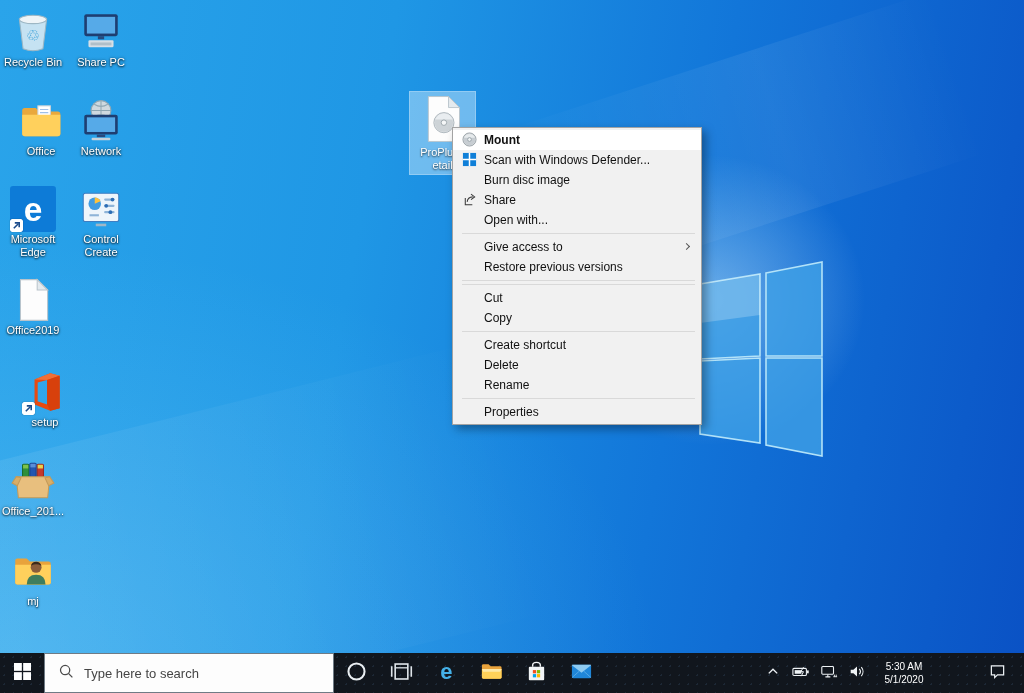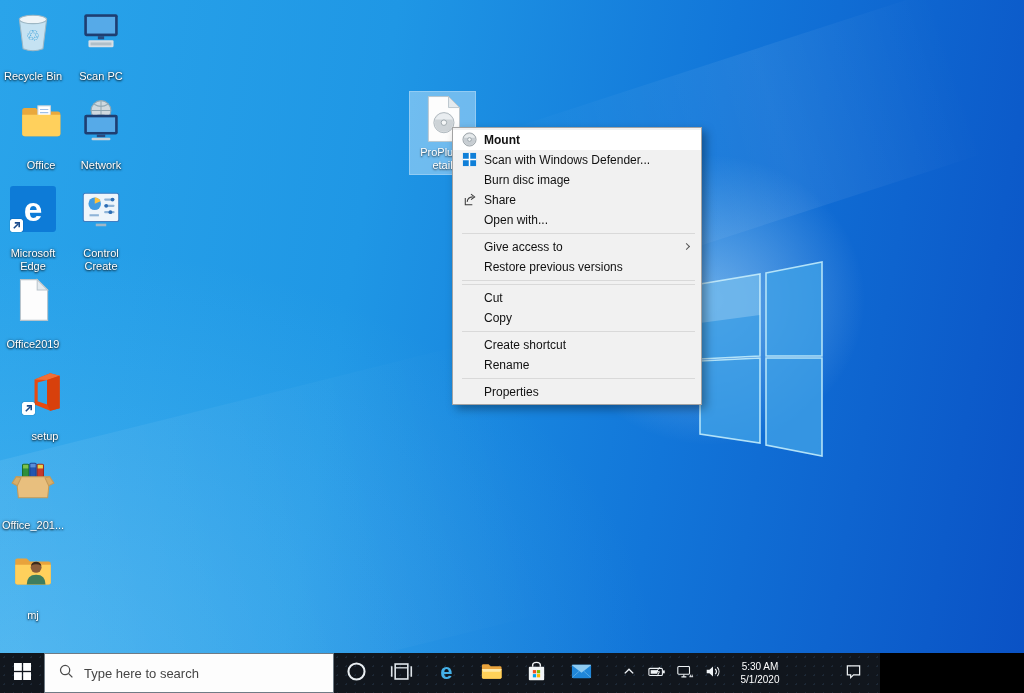--- a/index.html
+++ b/index.html
@@ -25,21 +25,21 @@
   .win-logo { position:absolute; left:692px; top:255px; }
 
   
   .dicon { position:absolute; width:66px; text-align:center; cursor:default; }
   .dicon-art { position:relative; width:48px; height:48px; margin:0 auto;
     display:flex; align-items:center; justify-content:center; }
   .dicon-art svg { width:46px; height:46px; }
   .shortcut-badge { position:absolute; left:1px; bottom:1px; width:13px; height:13px;
     border-radius:2px; overflow:hidden; box-shadow:0 0 1px rgba(0,0,0,.6); }
   .shortcut-badge svg { width:13px; height:13px; display:block; }
-  .dicon-label { margin-top:14px; font-size:11px; line-height:12.5px; color:#fff;
+  .dicon-label { margin-top:0; font-size:11px; line-height:12.5px; color:#fff;
     text-shadow:0 1px 2px rgba(0,0,0,.85), 0 0 3px rgba(0,0,0,.5); }
 
   
   .file-selected { position:absolute; left:409px; top:91px; width:67px; height:84px;
     background:rgba(193,229,252,.50); border:1px solid rgba(150,205,243,.9);
     text-align:center; z-index:5; }
   .file-selected .art { height:54px; display:flex; align-items:center; justify-content:center; }
   .file-selected .art svg { width:44px; height:50px; }
   .fs-label { font-size:11px; line-height:12.5px; color:#fff;
     text-shadow:0 1px 2px rgba(0,0,0,.8); }
@@ -52,21 +52,21 @@
     padding:0 24px 0 31px; white-space:nowrap; cursor:default; }
   .cm-item.bold { font-weight:bold; }
   .cm-item.highlight { background:#ffffff; }
   .cm-icon { position:absolute; left:9px; top:2px; width:15px; height:15px; }
   .cm-icon svg { width:15px; height:15px; display:block; }
   .cm-arrow { position:absolute; right:12px; top:7px; width:5px; height:5px;
     border-top:1.4px solid #555; border-right:1.4px solid #555; transform:rotate(45deg); }
   .cm-sep { height:1px; background:#d9d9d9; margin:3px 6px 3px 9px; }
 
   
-  .taskbar { position:absolute; left:0; top:653px; width:880px; height:40px;
+  .taskbar { position:absolute; left:0; top:653px; width:1024px; height:40px;
     background:#11161d;
     background-image:radial-gradient(rgba(80,120,160,.18) 1px, transparent 1px);
     background-size:9px 9px;
     display:flex; align-items:stretch; }
   .start-btn { width:44px; display:flex; align-items:center; justify-content:center; cursor:pointer; }
   .start-btn svg { width:17px; height:17px; }
   .search-box { width:290px; background:#fdfdfd; border:1px solid #6f7b85;
     display:flex; align-items:center; padding-left:13px; gap:10px; }
   .search-box svg { width:16px; height:16px; flex:none; }
   .search-box input { border:none; outline:none; background:transparent; flex:1;
@@ -119,21 +119,21 @@
         <div class="dicon" style="left: 68px; top: 8px;">
           <div class="dicon-art">
             <svg viewBox="0 0 44 44">
               <rect x="6" y="5" width="32" height="21" rx="2" fill="#1e3e71"></rect>
               <rect x="8.5" y="7.5" width="27" height="16" fill="#56aae8"></rect>
               <rect x="19" y="26" width="6" height="3" fill="#274a7e"></rect>
               <rect x="10" y="30" width="24" height="6.5" rx="1" fill="#d7dfe6"></rect>
               <rect x="12" y="32" width="20" height="2.8" fill="#b0bfc9"></rect>
             </svg>
           </div>
-          <div class="dicon-label">Scan PC</div>
+          <div class="dicon-label">Share PC</div>
         </div>
         <div class="dicon" style="left: 0px; top: 97px; padding-left: 16px;">
           <div class="dicon-art">
             <svg viewBox="0 0 44 44">
               <path d="M4 12 q0-2.5 2.5-2.5 H17 l3.5 3.5 H38 q2.5 0 2.5 2.5 V34 q0 2.5-2.5 2.5 H6.5 Q4 36.5 4 34 Z" fill="#e9a83c"></path>
               <rect x="19" y="7.5" width="12" height="16" fill="#fff" stroke="#c9d2d8"></rect>
               <path d="M21 11 h8 M21 14 h8 M21 17 h8" stroke="#9fc0e8" stroke-width="1"></path>
               <path d="M4 16 H40.5 V34 q0 2.5-2.5 2.5 H6.5 Q4 36.5 4 34 Z" fill="#ffd05c"></path>
             </svg>
           </div>
@@ -284,20 +284,21 @@
         <div class="cm-item"><span class="cm-text">Open with...</span></div>
         <div class="cm-sep"></div>
         <div class="cm-item"><span class="cm-text">Give access to</span><span class="cm-arrow"></span></div>
         <div class="cm-item"><span class="cm-text">Restore previous versions</span></div>
         <div class="cm-sep"></div>
         <div class="cm-sep"></div>
         <div class="cm-item"><span class="cm-text">Cut</span></div>
         <div class="cm-item"><span class="cm-text">Copy</span></div>
         <div class="cm-sep"></div>
         <div class="cm-item"><span class="cm-text">Create shortcut</span></div>
+        <div class="cm-item"><span class="cm-text">Delete</span></div>
         <div class="cm-item"><span class="cm-text">Rename</span></div>
         <div class="cm-sep"></div>
         <div class="cm-item"><span class="cm-text">Properties</span></div>
       </div>
   </div>
 
   <div class="taskbar">
     <div class="start-btn">
       <span>
         <svg viewBox="0 0 18 18">

